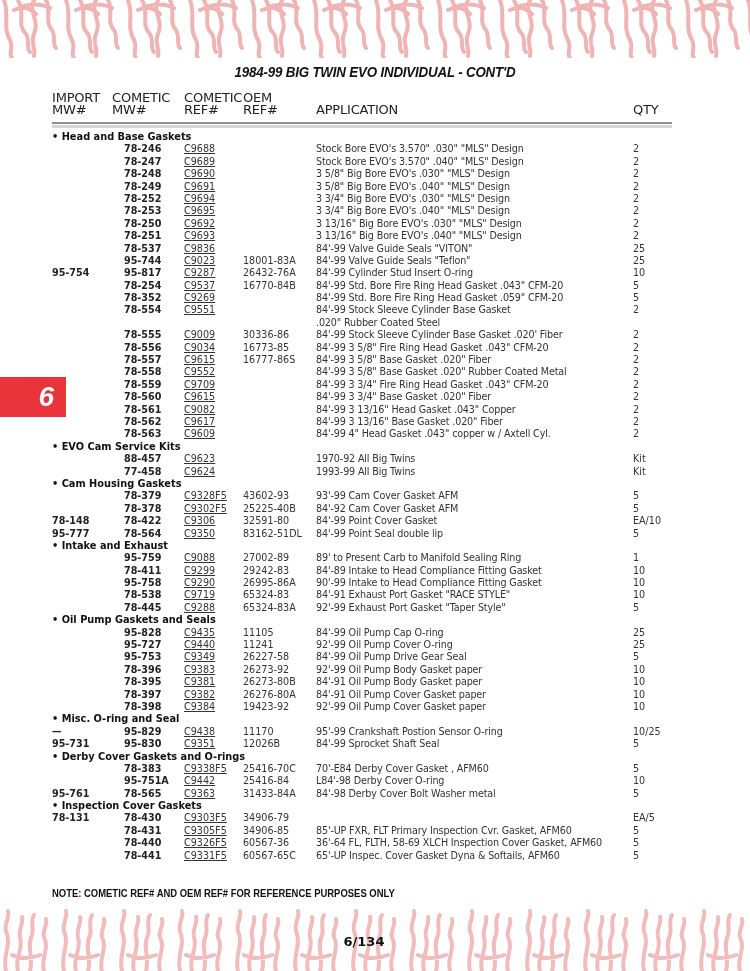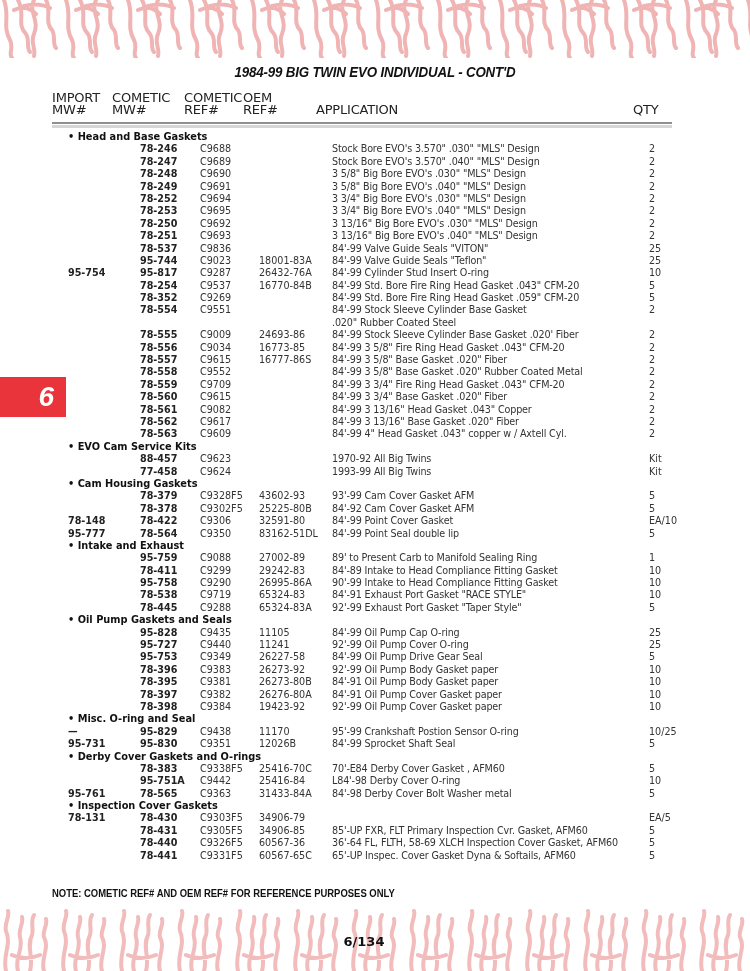--- a/index.html
+++ b/index.html
@@ -17,26 +17,26 @@
 
   .colhead { position: absolute; top: 92px; left: 52px; width: 620px; height: 30px;
              font-family: "DejaVu Sans", sans-serif; font-size: 13px; line-height: 12px; color: #222;
              transform-origin: left; }
   .colhead .h { position: absolute; top: 0; white-space: nowrap; letter-spacing: -0.2px; }
   .rule1 { position: absolute; top: 122px; left: 52px; width: 620px; height: 2px; background: #8f8f8f; }
   .rule2 { position: absolute; top: 125px; left: 52px; width: 620px; height: 3px; background: #d6d6d6; }
 
   .tbl { position: absolute; top: 131px; left: 52px; width: 640px;
          font-family: "DejaVu Sans", sans-serif; font-size: 9.6px; }
-  .row { position: relative; height: 12.4px; line-height: 12.4px; white-space: nowrap; margin-left: 16px; }
+  .row { position: relative; height: 12.4px; line-height: 12.4px; white-space: nowrap; }
   .row > span { position: absolute; top: 0; }
   .sec { font-weight: bold; font-size: 9.8px; color: #111; }
   .c-imp { left: 0; font-weight: bold; text-align: center; }
   .c-cmw { left: 72px; font-weight: bold; }
-  .c-ref { left: 132px; color: #333; }
+  .c-ref { left: 132px; color: #333; text-decoration: underline; }
   .c-oem { left: 191px; color: #333; }
   .c-app { left: 264px; color: #333; letter-spacing: -0.15px; }
   .c-qty { left: 581px; color: #333; }
 
   .tab6 { position: absolute; left: 0; top: 377px; width: 66px; height: 40px; background: #e8343a; }
   .tab6 span { position: absolute; right: 12px; top: 4px; font-family: "Liberation Sans", sans-serif;
                font-weight: bold; font-style: italic; font-size: 28px; color: #fff; line-height: 32px; }
 
   .note { position: absolute; top: 887px; left: 52px; font-family: "Liberation Sans", sans-serif;
           font-weight: bold; font-size: 10.5px; color: #111; transform: scaleX(0.9); transform-origin: left; }
@@ -201,21 +201,21 @@
       <span class="c-cmw"></span>
       <span class="c-ref"></span>
       <span class="c-oem"></span>
       <span class="c-app">.020" Rubber Coated Steel</span>
       <span class="c-qty"></span>
     </div>
     <div class="row">
       <span class="c-imp"></span>
       <span class="c-cmw">78-555</span>
       <span class="c-ref">C9009</span>
-      <span class="c-oem">24693-86</span>
+      <span class="c-oem">30336-86</span>
       <span class="c-app">84'-99 Stock Sleeve Cylinder Base Gasket .020' Fiber</span>
       <span class="c-qty">2</span>
     </div>
     <div class="row">
       <span class="c-imp"></span>
       <span class="c-cmw">78-556</span>
       <span class="c-ref">C9034</span>
       <span class="c-oem">16773-85</span>
       <span class="c-app">84'-99 3 5/8" Fire Ring Head Gasket .043" CFM-20</span>
       <span class="c-qty">2</span>
@@ -299,21 +299,21 @@
       <span class="c-cmw">78-379</span>
       <span class="c-ref">C9328F5</span>
       <span class="c-oem">43602-93</span>
       <span class="c-app">93'-99 Cam Cover Gasket AFM</span>
       <span class="c-qty">5</span>
     </div>
     <div class="row">
       <span class="c-imp"></span>
       <span class="c-cmw">78-378</span>
       <span class="c-ref">C9302F5</span>
-      <span class="c-oem">25225-80B</span>
+      <span class="c-oem">25225-40B</span>
       <span class="c-app">84'-92 Cam Cover Gasket AFM</span>
       <span class="c-qty">5</span>
     </div>
     <div class="row">
       <span class="c-imp">78-148</span>
       <span class="c-cmw">78-422</span>
       <span class="c-ref">C9306</span>
       <span class="c-oem">32591-80</span>
       <span class="c-app">84'-99 Point Cover Gasket</span>
       <span class="c-qty">EA/10</span>

